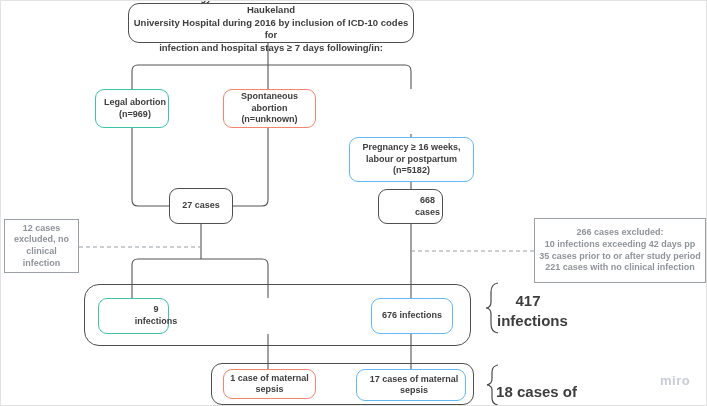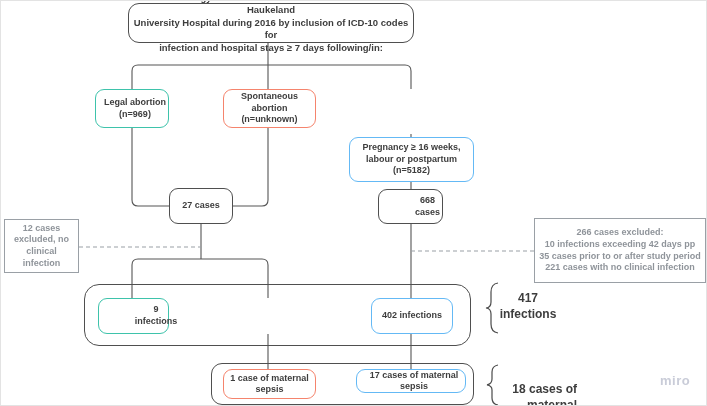--- a/index.html
+++ b/index.html
@@ -13,40 +13,40 @@
     position:absolute;z-index:2;display:flex;align-items:center;justify-content:center;
     text-align:center;background:#fff;border:1.6px solid #4f4f4f;border-radius:9px;
     font-weight:bold;font-size:9px;color:#3d3d3d;line-height:1.3;white-space:pre-line;
     box-sizing:border-box;padding:2px;
   }
   .container-box{
     position:absolute;z-index:2;background:transparent;border:1.6px solid #4f4f4f;
     box-sizing:border-box;
   }
   .label{
-    position:absolute;z-index:3;font-weight:bold;font-size:12px;color:#3d3d3d;
+    position:absolute;z-index:3;font-weight:bold;font-size:15px;color:#3d3d3d;
     text-align:center;line-height:1.3;white-space:pre-line;
   }
   .graybox{border-radius:0;border-width:1.4px;}
   
   .top-box{left:127px;top:2px;width:286px;height:40px;font-size:9.5px;border-radius:11px;}
   .legal{left:94px;top:88px;width:74px;height:39px;padding-left:8px;}
   .spont{left:222px;top:88px;width:93px;height:39px;}
   .preg{left:348px;top:88px;width:125px;height:45px;margin-top:48px;}
   .c27{left:168px;top:187px;width:64px;height:36px;text-align:right;}
   .c668{left:377px;top:188px;width:65px;height:35px;padding-left:36px;}
   .ex12{left:3px;top:218px;width:75px;height:54px;}
   .ex266{left:533px;top:217px;width:172px;height:65px;}
   .cont1{left:83px;top:283px;width:387px;height:62px;border-radius:15px;}
   .inf9{left:97px;top:297px;width:71px;height:36px;}
   .inf6{left:224px;top:297px;width:87px;height:36px;}
   .inf402{left:370px;top:297px;width:82px;height:36px;}
   .cont2{left:210px;top:362px;width:263px;height:42px;border-radius:11px;}
   .sep1{left:222px;top:368px;width:93px;height:30px;line-height:1.25;}
-  .sep17{left:355px;top:368px;width:110px;height:24px;line-height:1.25;padding-left:8px;}
+  .sep17{left:355px;top:368px;width:110px;height:32px;line-height:1.25;padding-left:8px;}
   .total417{left:496px;top:290px;width:62px;}
   .total18{left:494px;top:381px;width:82px;text-align:right;}
   .watermark{
     position:absolute;left:659px;top:372px;z-index:3;font-size:13px;font-weight:bold;
     letter-spacing:0.5px;
   }
 </style>
 </head>
 <body>
 
@@ -99,21 +99,21 @@
   <div class="node graybox ex12" style="border-color: rgb(154, 160, 166); color: rgb(143, 148, 154);">12 cases
 excluded, no
 clinical infection</div>
   <div class="node graybox ex266" style="border-color: rgb(154, 160, 166); color: rgb(143, 148, 154);">266 cases excluded:
 10 infections exceeding 42 days pp
 35 cases prior to or after study period
 221 cases with no clinical infection</div>
 
   <div class="container-box cont1"></div>
   <div class="node inf9" style="border-color: rgb(62, 195, 171); padding-left: 47px;">9 infections</div>
-  <div class="node inf402" style="border-color: rgb(100, 185, 245);">402 infections</div>
+  <div class="node inf402" style="border-color: rgb(100, 185, 245);">676 infections</div>
 
   <div class="label total417">417
 infections</div>
 
   <div class="container-box cont2"></div>
   <div class="node sep1" style="border-color: rgb(245, 132, 109);">1 case of maternal
 sepsis</div>
   <div class="node sep17" style="border-color: rgb(100, 185, 245);">17 cases of maternal
 sepsis</div>
 

